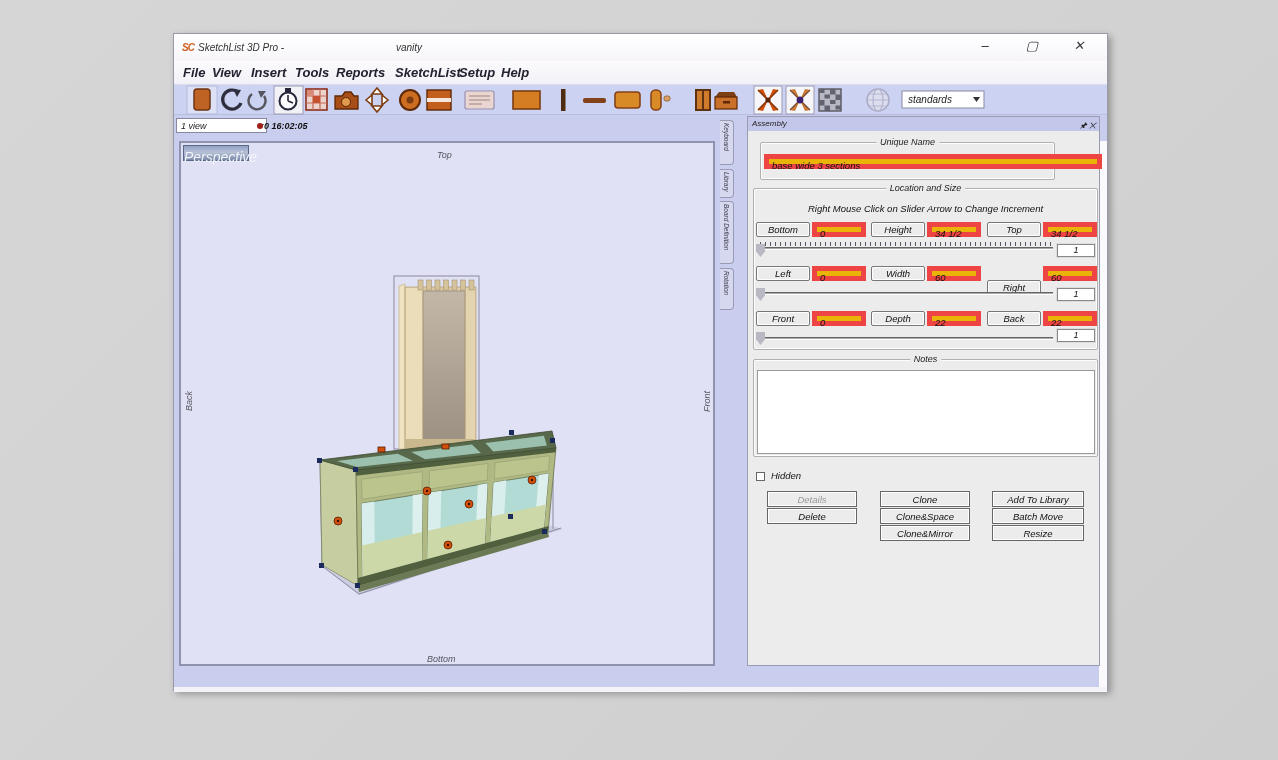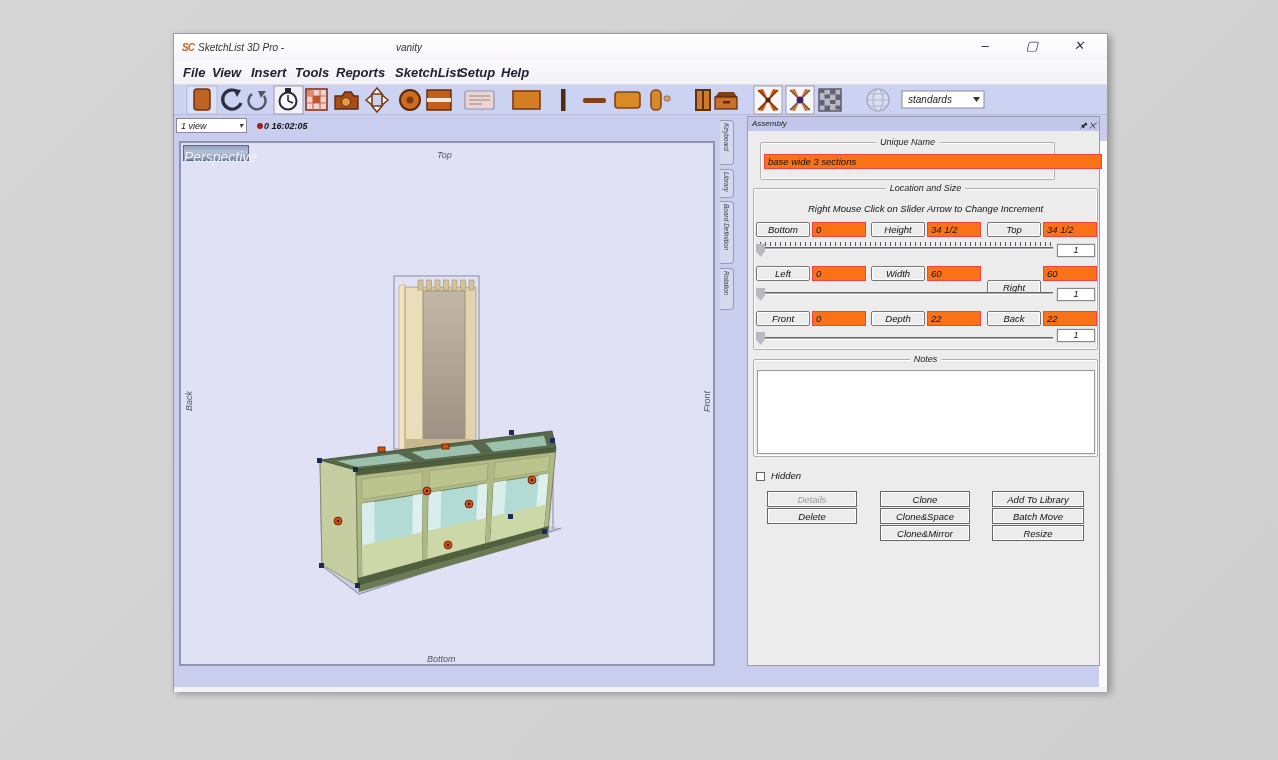--- a/index.html
+++ b/index.html
@@ -17,21 +17,21 @@
   .caption { position:absolute; top:4px; width:16px; text-align:center; font-size:13px; color:#3a3a42; }
   
   #menubar { position:absolute; left:0; top:27px; width:100%; height:24px;
              background:linear-gradient(#fbfafc,#f2f1f7); border-bottom:1px solid #dcdce8; }
   #menubar span { position:absolute; top:4px; font-size:13px; font-weight:bold; color:#222230; }
   
   #toolbar { position:absolute; left:0; top:51px; width:100%; height:30px;
              background:#ccd2f1; border-bottom:1px solid #b8bede; }
   
   #inforow { position:absolute; left:0; top:81px; width:100%; height:26px; background:#c9cdee; }
-  #combo1 { position:absolute; left:2px; top:3px; width:71px; height:15px; background:#fff;
+  #combo1 { position:absolute; left:2px; top:3px; width:91px; height:15px; background:#fff;
             border:1px solid #8888a0; font-size:9px; color:#222; padding:2px 0 0 4px;}
   #combo1:after { content:"▾"; position:absolute; right:3px; top:2px; font-size:8px; color:#333;}
   #reddot { position:absolute; left:83px; top:8px; width:6px; height:6px; background:#a02018; border-radius:50%; }
   #timetxt { position:absolute; left:90px; top:6px; font-size:9px; font-weight:bold; color:#111; }
   #projtxt { position:absolute; left:137px; top:1px; font-size:9.5px; color:#5b2da0; line-height:12px; }
   
   #viewport { position:absolute; left:5px; top:107px; width:536px; height:525px;
               background:#e0e1f4; border:2px solid #8f93ad; }
   #persp { position:absolute; left:2px; top:2px; width:66px; height:16px;
            background:linear-gradient(#93a2c4 0%,#b6c1d6 45%,#7b89a8 100%); border:1px solid #5a6888;
@@ -46,21 +46,21 @@
   
   #rpanel { position:absolute; left:573px; top:82px; width:353px; height:550px;
             background:#ececec; border:1px solid #9a9ab0; }
   #rpanel .ptitle { position:absolute; left:0; top:0; width:100%; height:14px;
                     background:#c3c7ea; font-size:8px; color:#222; padding:2px 0 0 4px;}
   #rpanel .pticons { position:absolute; right:3px; top:2px; font-size:8px; color:#222; }
   .groupbox { position:absolute; border:1px solid #b0b0b0; border-radius:2px;
               box-shadow:inset 0 0 0 1px #fdfdfd; }
   .grouplab { position:absolute; top:-6px; left:50%; transform:translateX(-50%); background:#ececec;
               font-size:9px; color:#222; padding:0 4px; white-space:nowrap; }
-  .fld { position:absolute; background:#f97316; border:1px solid #ef4444; font-size:9.5px; color:#111;
+  .fld { position:absolute; background:#eab308; border:5px solid #ef4444; font-size:9.5px; color:#111;
          padding:1px 0 0 3px; height:15px; }
   .btn { position:absolute; background:#ececec; border:1px solid #777;
          box-shadow:inset 0 0 0 1px #fff; border-radius:2px;
          font-size:9.5px; color:#111; text-align:center; height:15px; padding-top:1px; }
   .sliderline { position:absolute; height:3px; border-top:1px solid #666; border-bottom:1px solid #fff; background:#aaa; }
   .ticks { position:absolute; height:4px; background:repeating-linear-gradient(90deg,#556 0 1px,transparent 1px 5px); }
   .thumb { position:absolute; width:9px; height:13px; background:#b9b9c4; clip-path:polygon(0 0,100% 0,100% 55%,50% 100%,0 55%); border:0; }
   .incbox { position:absolute; width:38px; height:13px; background:#fff; border:1px solid #888;
             box-shadow:0 0 0 1px #ddd; font-size:9px; text-align:center; color:#111; }
   .bigbtn { position:absolute; background:#ececec; border:1px solid #666; box-shadow:inset 0 0 0 1px #fff;

